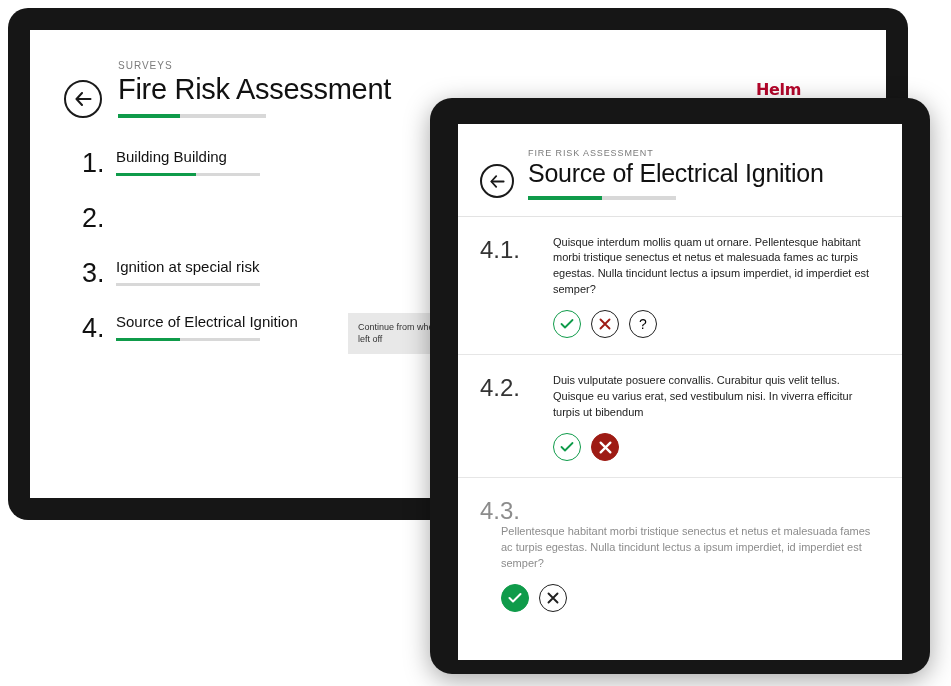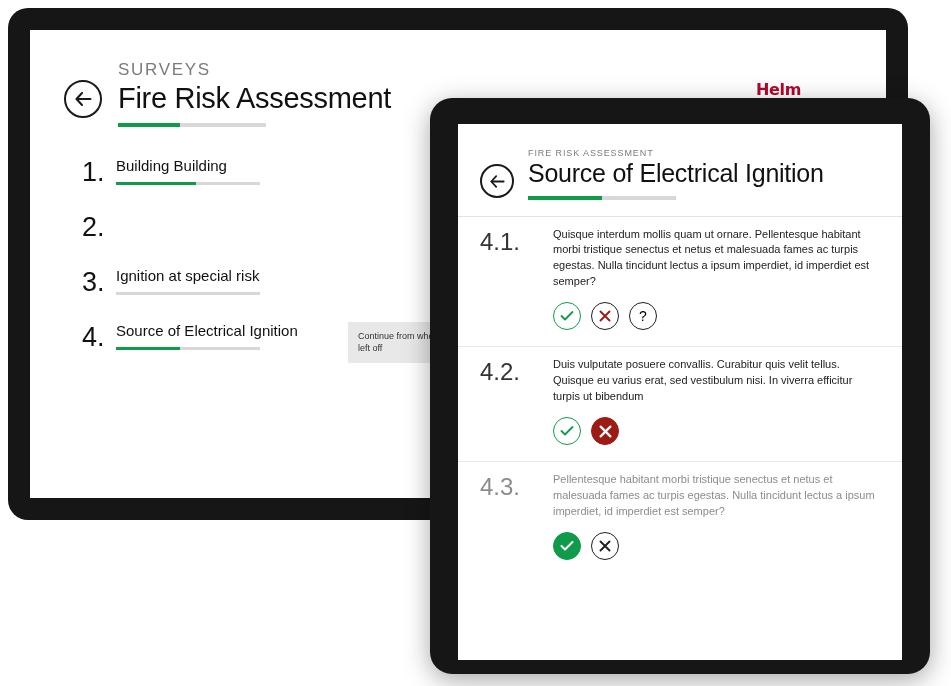--- a/index.html
+++ b/index.html
@@ -92,21 +92,21 @@
   #tablet-header .back-circle {
     width: 34px;
     height: 34px;
     margin-top: 20px;
   }
   #tablet-titleblock {
     margin-left: 16px;
     flex: 1;
   }
   #tablet-eyebrow {
-    font-size: 17px;
+    font-size: 10px;
     margin-bottom: 2px;
   }
   #tablet-title {
     font-size: 29px;
     color: #111;
     font-weight: normal;
     line-height: 1.15;
     margin: 0 0 8px 0;
     letter-spacing: -0.01em;
   }
@@ -265,24 +265,24 @@
   #phone-title-rule::before {
     content: "";
     position: absolute;
     left: 0; top: 0; height: 4px;
     width: 74px;
     background: #0f9b4a;
   }
 
   .question {
     display: flex;
-    padding: 10px 26px 16px 22px;
+    padding: 18px 26px 16px 22px;
     border-bottom: 1px solid #e6e6e6;
   }
-  .question:last-child { border-bottom: none; }
+  .question:last-child { border-bottom: none; flex-direction: column; }
   .q-num {
     font-size: 24px;
     color: #333;
     width: 52px;
     flex: none;
     line-height: 1.1;
     padding-top: 2px;
   }
   .q-num.muted { color: #8c8c8c; }
   .q-main { flex: 1; margin-left: 21px; }

